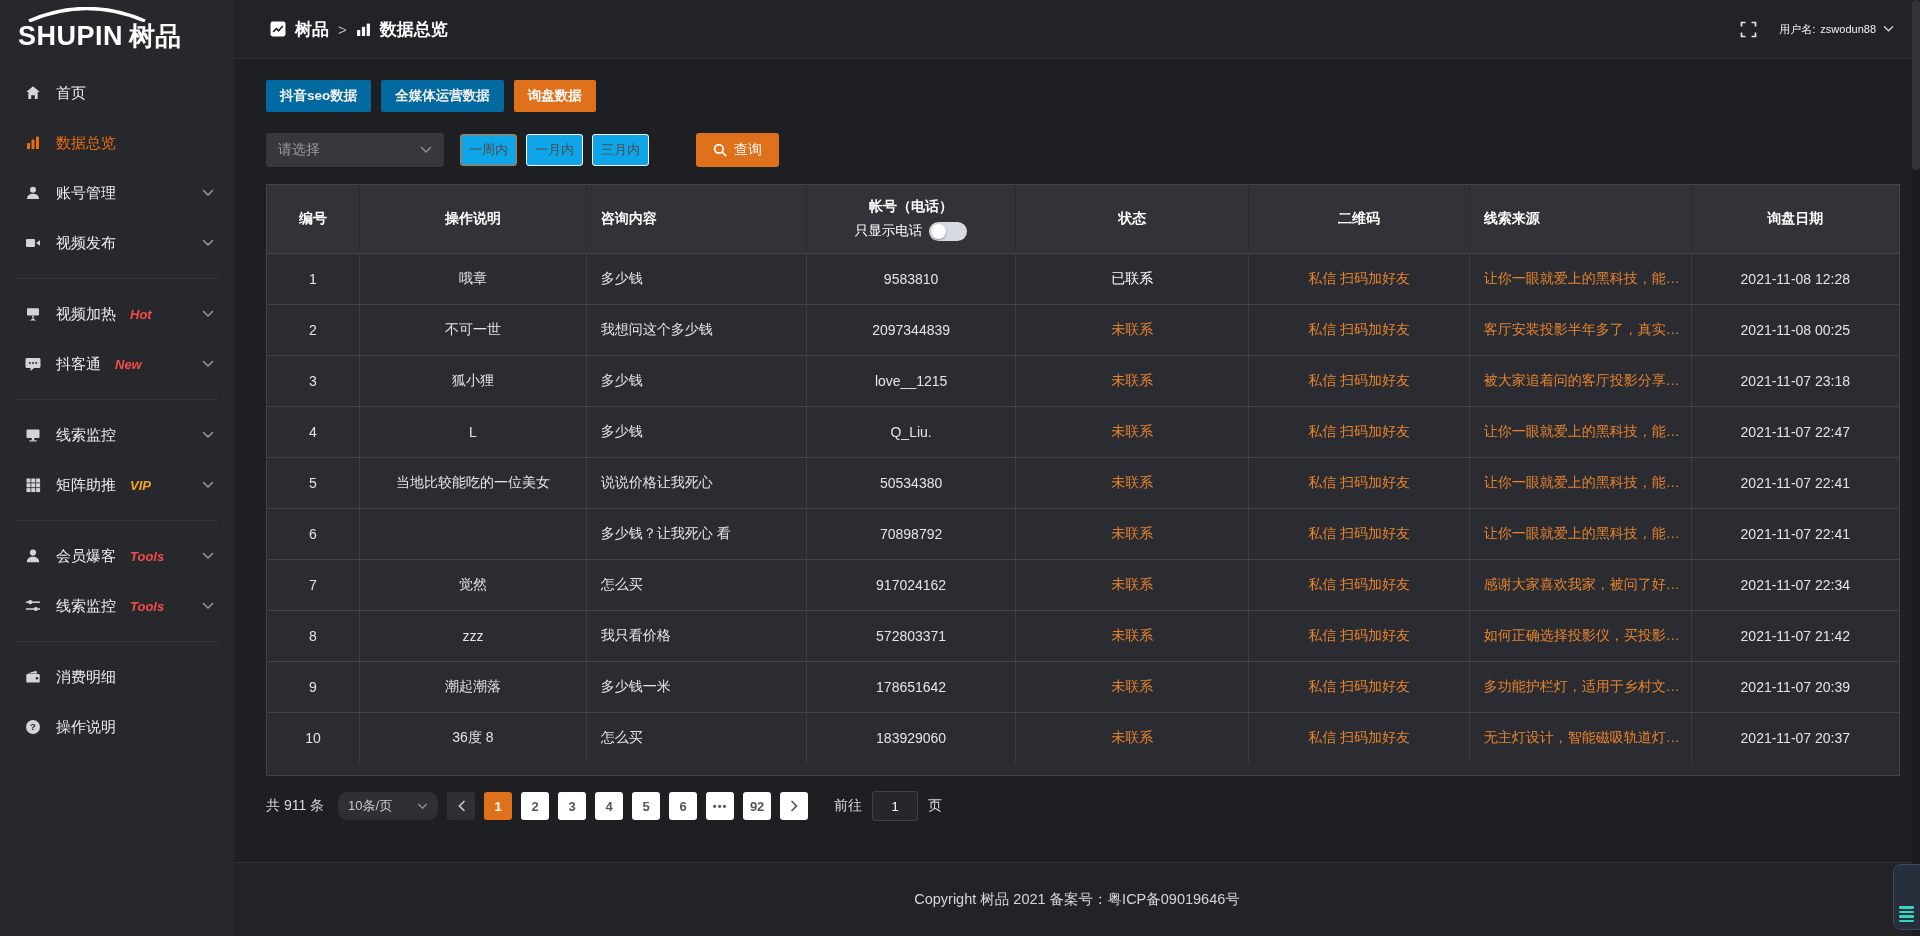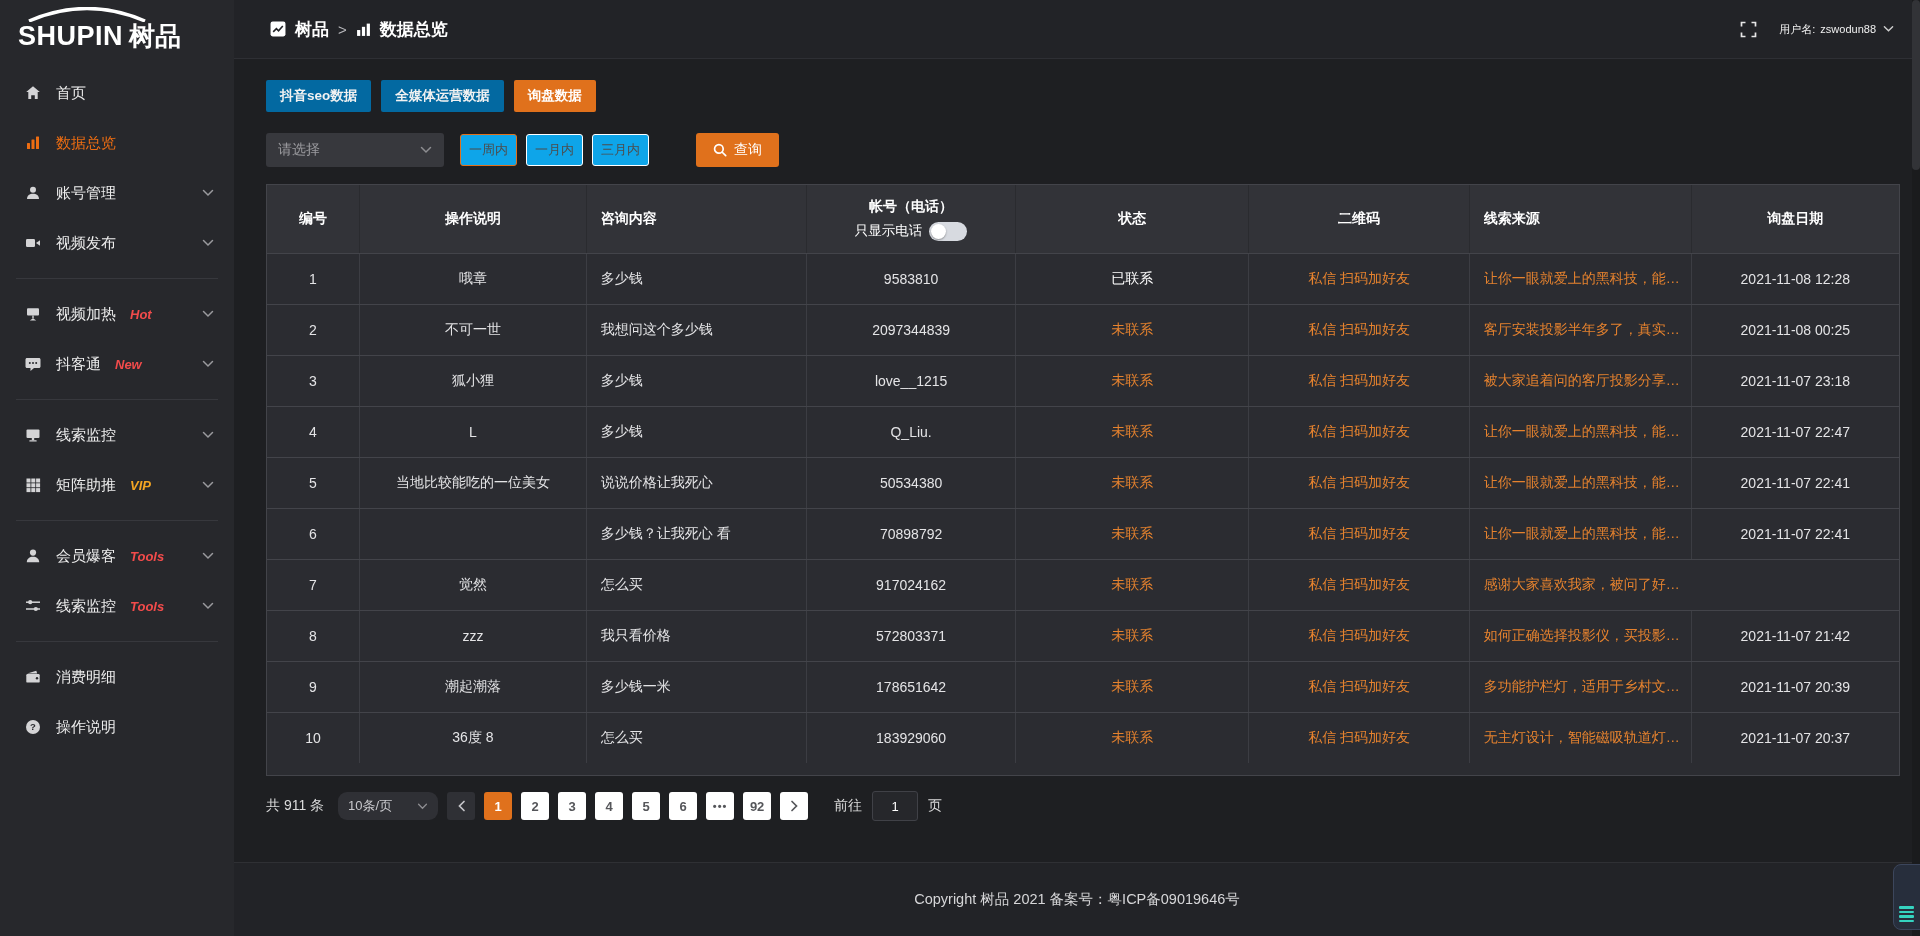--- a/index.html
+++ b/index.html
@@ -570,20 +570,23 @@
             </div>
             <div class="t-cell" style="width: 14.3%;">
               <span class="orange">未联系</span>
             </div>
             <div class="t-cell" style="width: 13.5%;">
               <span class="orange">私信 扫码加好友</span>
             </div>
             <div class="t-cell left" style="width: 13.6%;">
               <span class="orange">感谢大家喜欢我家，被问了好…</span>
             </div>
+            <div class="t-cell" style="width: 12.7%;">
+              <span class="">2021-11-07 22:34</span>
+            </div>
           </div>
           <div class="t-row">
             <div class="t-cell" style="width: 5.7%;">
               <span class="">8</span>
             </div>
             <div class="t-cell" style="width: 13.9%;">
               <span class="">zzz</span>
             </div>
             <div class="t-cell left" style="width: 13.5%;">
               <span class="">我只看价格</span>

